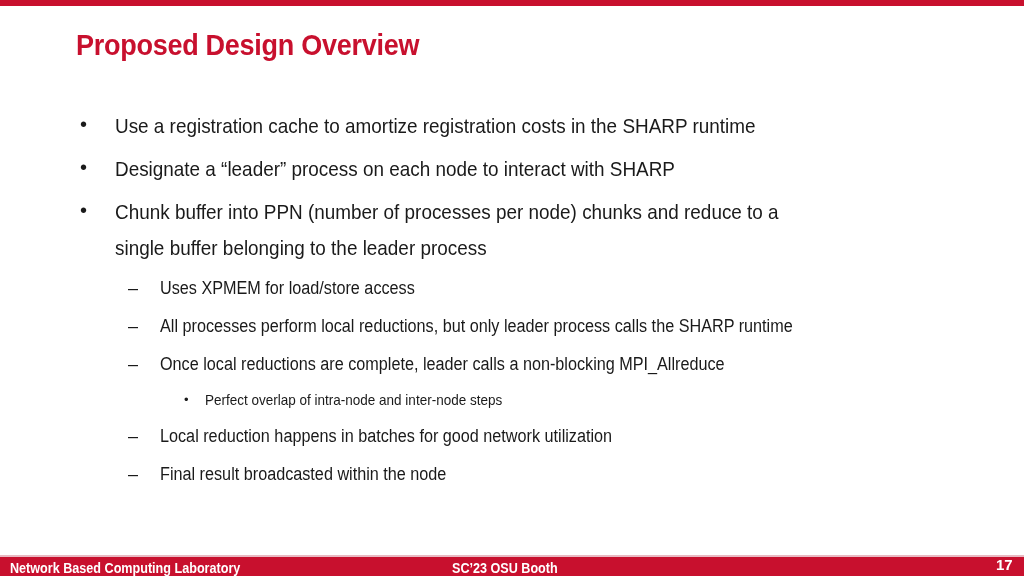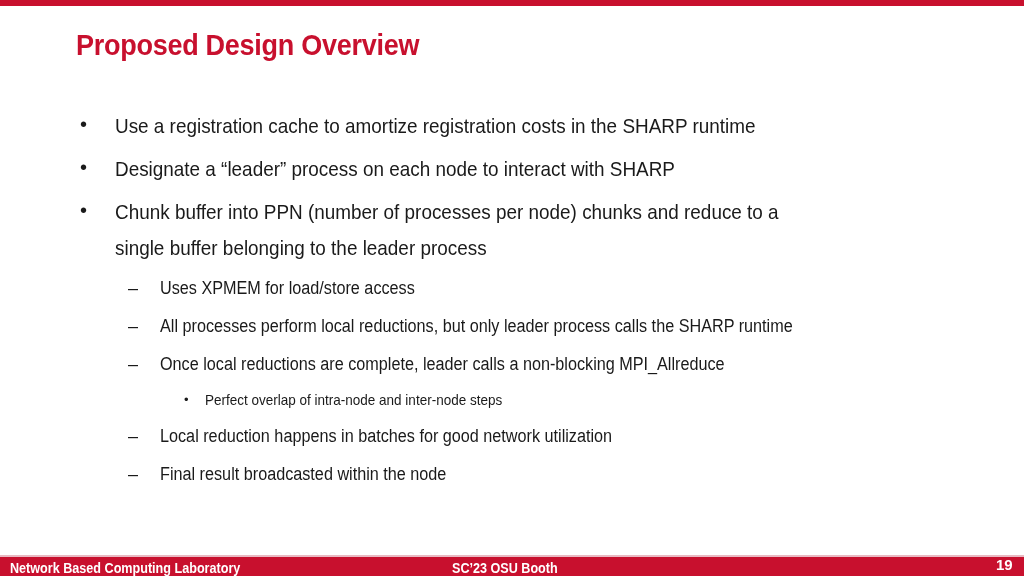--- a/index.html
+++ b/index.html
@@ -79,13 +79,13 @@
   <span class="l2" style="left:160px; top:426px;">Local reduction happens in batches for good network utilization</span>
 
   <span class="dash" style="left:128px; top:464px;">–</span>
   <span class="l2" style="left:160px; top:464px;">Final result broadcasted within the node</span>
 </div>
 
 <div class="footer-line"></div>
 <div class="footer"></div>
 <div class="footer-text" style="left:10px;">Network Based Computing Laboratory</div>
 <div class="footer-text" style="left:452px;">SC’23 OSU Booth</div>
-<div class="page-number">19</div>
+<div class="page-number">17</div>
 
 </body></html>

